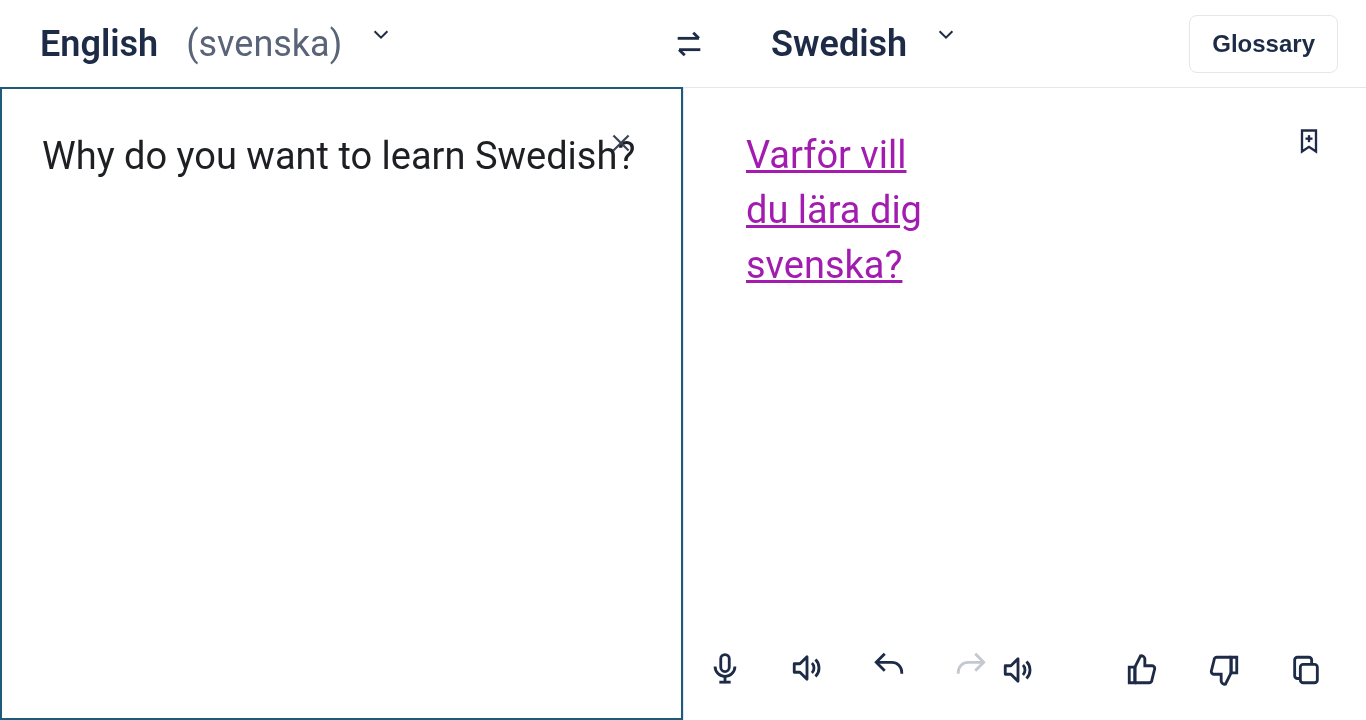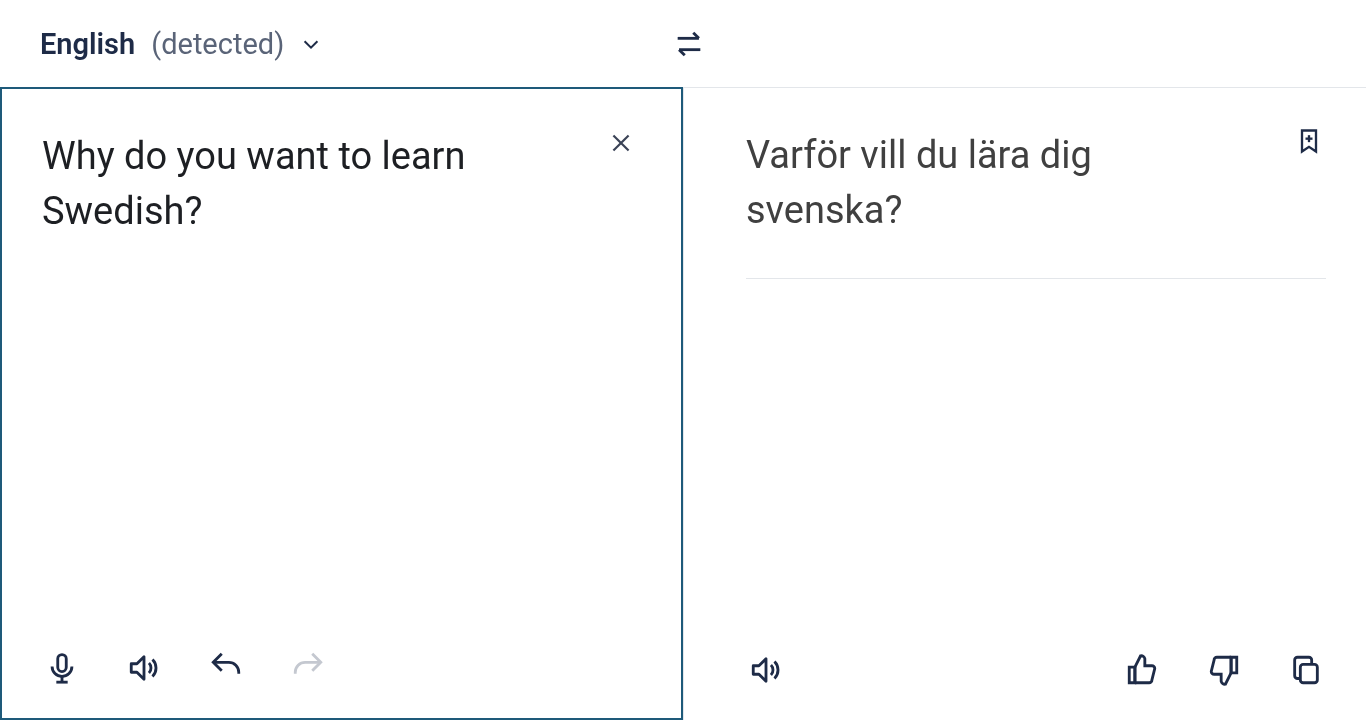--- a/index.html
+++ b/index.html
@@ -21,23 +21,22 @@
   .topbar{
     height:88px;
     border-bottom:1px solid var(--lightborder);
     display:grid;
     grid-template-columns:1fr auto 1fr;
     align-items:center;
     padding:0 28px 0 40px;
   }
   .lang-select{
     display:flex;
-    align-items:center;
-    gap:16px;
-    font-size:29px;
+    gap:28px;
+    font-size:36px;
     cursor:pointer;
     user-select:none;
   }
   .lang-select.left{justify-self:start;}
   .lang-select.right{justify-self:start;padding-left:62px;}
   .lang-primary{font-weight:600;color:var(--navy);}
   .lang-suffix{font-weight:400;color:#5a6478;}
   .chev{width:22px;height:22px;stroke:var(--navy);stroke-width:2.2;fill:none;}
   .swap{
     justify-self:center;
@@ -62,21 +61,20 @@
   }
   .panels{
     display:grid;
     grid-template-columns:1fr 1fr;
     height:calc(720px - 88px);
   }
   .panel{
     position:relative;
     padding:40px 40px 24px 40px;
     display:flex;
-    flex-direction:column;
   }
   .panel.source{
     border:2px solid var(--focusborder);
     border-top:2px solid var(--focusborder);
     border-radius:0 0 0 0;
     margin-top:-1px;
   }
   .panel.target{
     border-left:1px solid var(--lightborder);
     padding-left:62px;
@@ -85,23 +83,24 @@
     font-size:38px;
     line-height:1.45;
     color:#1d1f23;
     font-weight:400;
     flex:0 0 auto;
     padding-right:70px;
   }
   .tgt-text{
     font-size:38px;
     line-height:1.45;
-    color:#404040;
+    color:#a21caf;
     font-weight:400;
     padding-right:70px;
+    text-decoration:underline;
   }
   .clear-btn{
     position:absolute;
     top:36px;right:42px;
     width:36px;height:36px;
     cursor:pointer;
     display:flex;align-items:center;justify-content:center;
     color:#3a4256;
   }
   .bookmark-btn{
@@ -148,35 +147,47 @@
     grid-template-columns:auto 1fr auto;
     align-items:center;
   }
 </style>
 </head>
 <body>
 
 <div class="topbar">
   <div class="lang-select left">
     <span class="lang-primary">English</span>
-    <span class="lang-suffix">(detected)</span>
+    <span class="lang-suffix">(svenska)</span>
     <svg class="chev" viewBox="0 0 24 24">
         <polyline points="5 9 12 16 19 9"></polyline>
       </svg>
   </div>
 
   <div class="swap">
     <svg viewBox="0 0 24 24">
       <line x1="4" y1="8" x2="19" y2="8"></line>
       <polyline points="15 4 19 8"></polyline>
       <line x1="20" y1="16" x2="5" y2="16"></line>
       <polyline points="9 20 5 16"></polyline>
     </svg>
   </div>
 
+  <div class="right-side-wrap">
+    <div class="lang-select right">
+      <span class="lang-primary">Swedish</span>
+      <svg class="chev" viewBox="0 0 24 24">
+          <polyline points="5 9 12 16 19 9"></polyline>
+        </svg>
+    </div>
+    <div></div>
+    <div class="right-tools">
+      <button class="glossary-btn">Glossary</button>
+    </div>
+  </div>
 </div>
 
 <div class="panels">
 
   <div class="panel source">
     <div class="src-text">Why do you want to learn Swedish?</div>
     <div class="clear-btn">
       <svg viewBox="0 0 24 24" style="width:26px;height:26px;stroke:currentColor;stroke-width:2;fill:none;">
         <line x1="5" y1="5" x2="19" y2="19"></line>
           <line x1="19" y1="5" x2="5" y2="19"></line>

